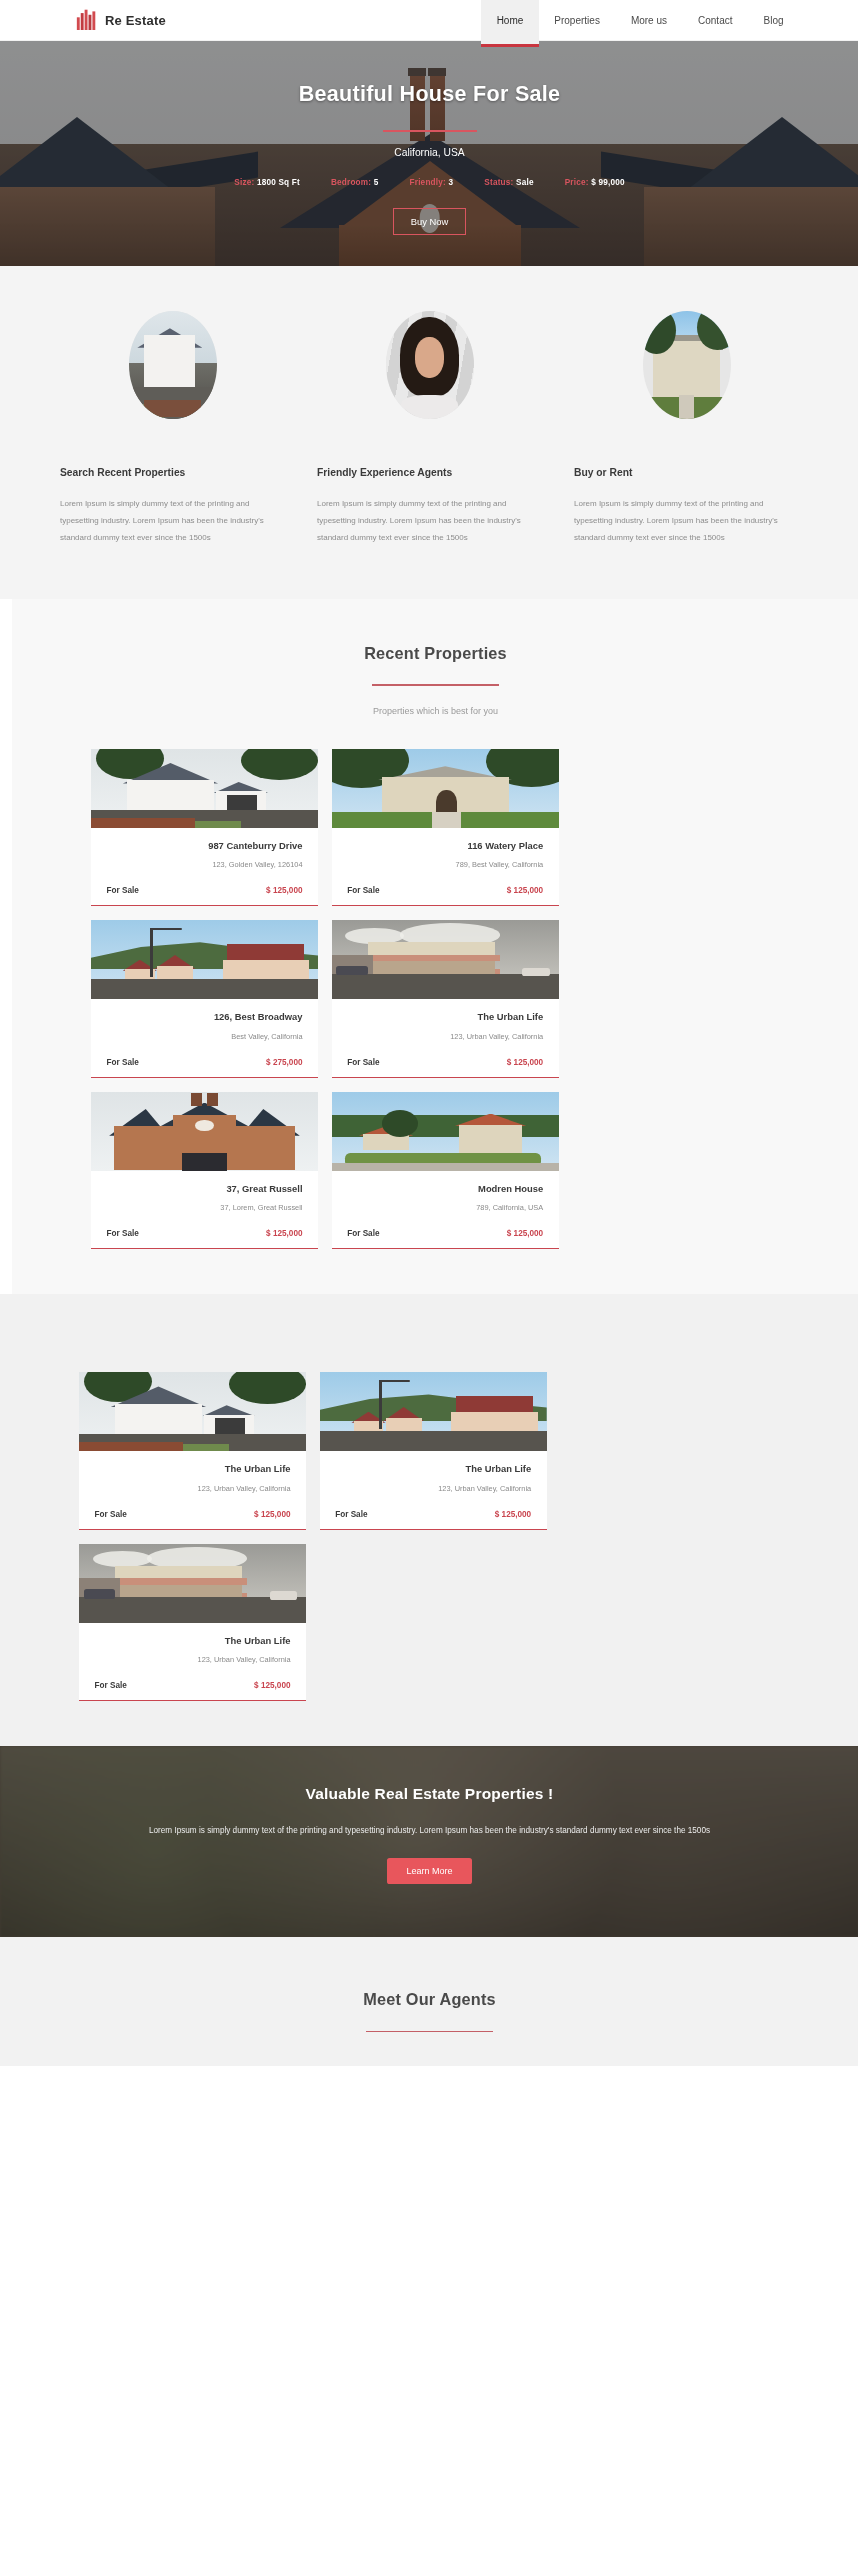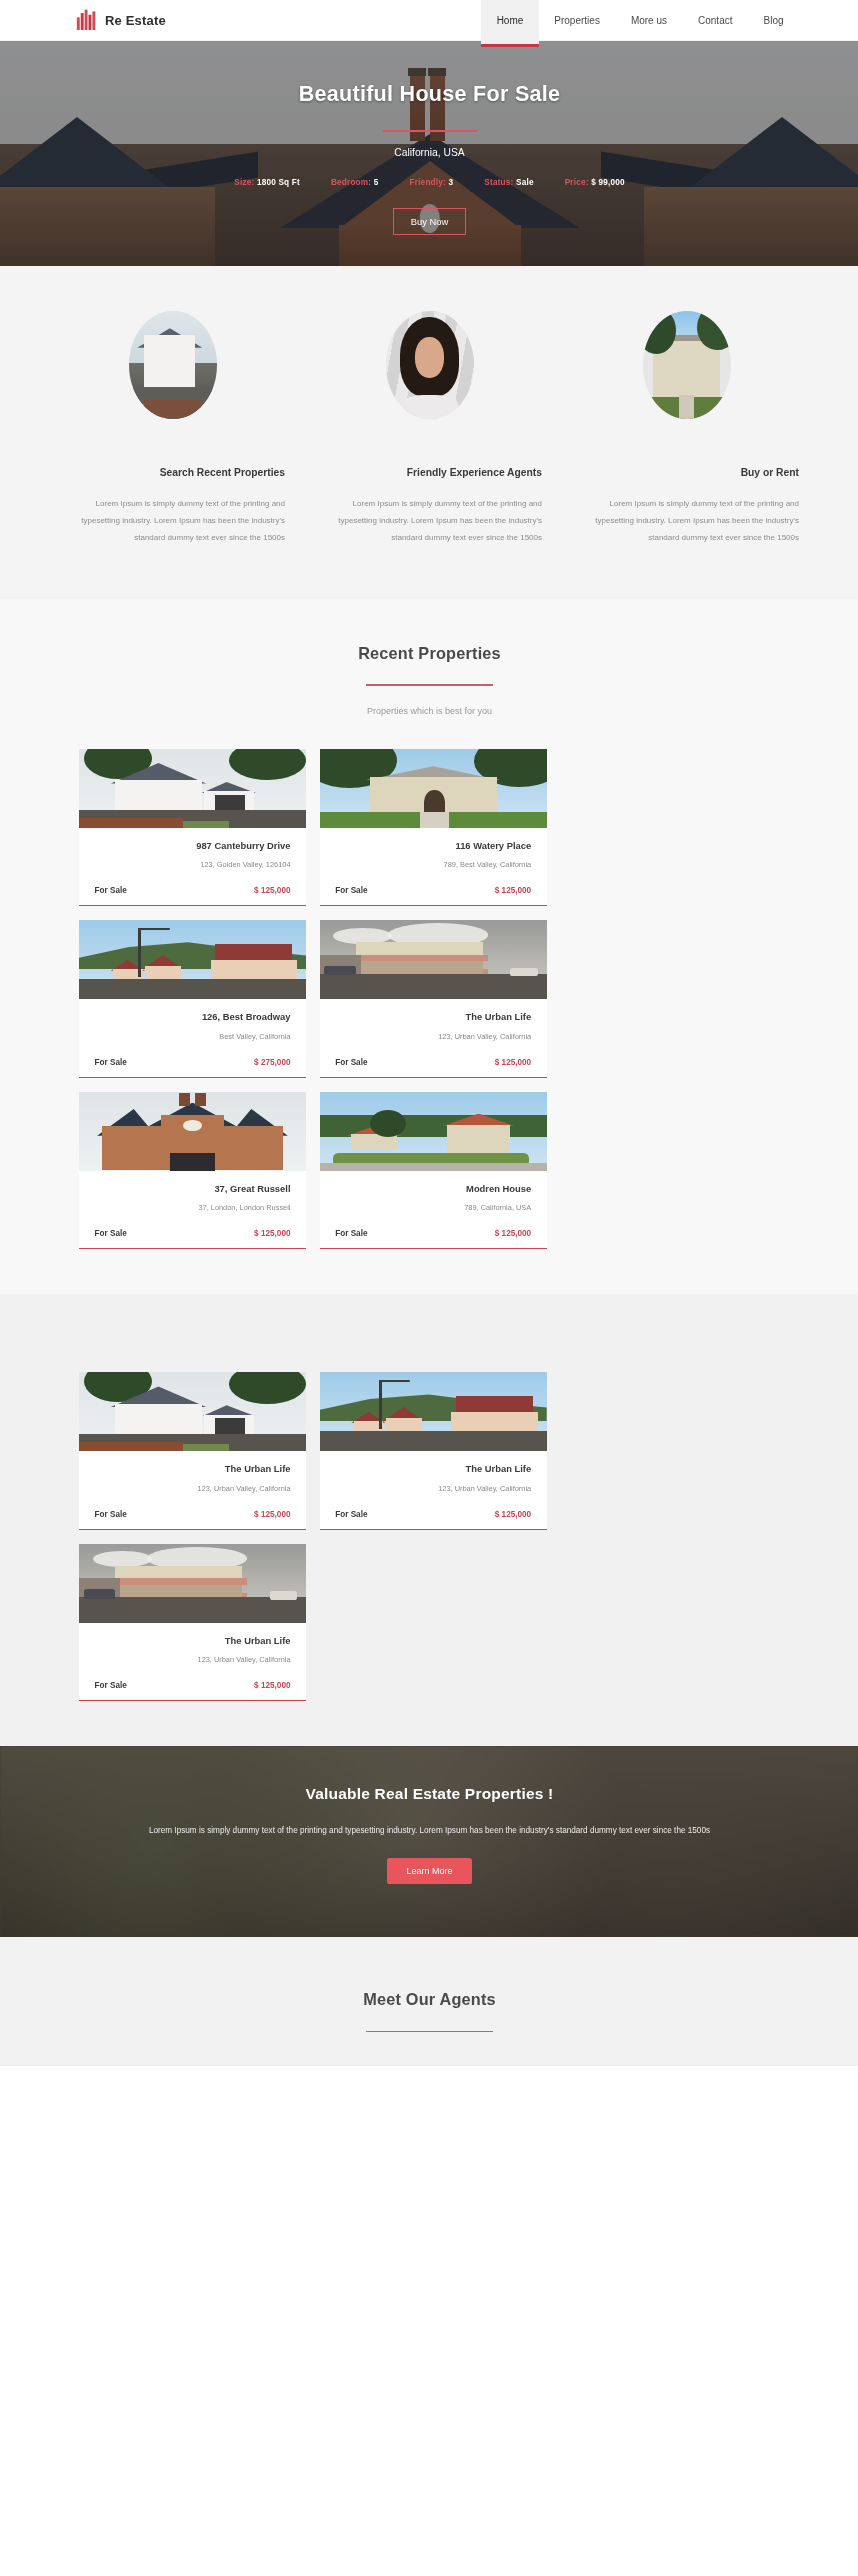--- a/index.html
+++ b/index.html
@@ -171,21 +171,21 @@
     cursor: pointer;
   }
 
   
   .features {
     background: #f4f4f4;
     padding: 45px 60px 52px;
     display: flex;
     justify-content: space-between;
   }
-  .feature-col { width: 225px; text-align: right; }
+  .feature-col { width: 225px; text-align: left; }
   .feature-avatar {
     width: 88px; height: 108px;
     border-radius: 50%;
     margin: 0 auto 48px;
     overflow: hidden;
     position: relative;
     background: #e6e6e6;
   }
   .feature-title {
     font-size: 10.3px;
@@ -217,21 +217,21 @@
   .ph-mansion-lawn { left:0;right:0;bottom:0;height:20%; background:#5f7d3d; }
   .ph-mansion-path { left:42%; bottom:0; width:16%; height:22%; background:#cfc9bb; }
 
   .ph-agent-bg { left:0;right:0;top:0;bottom:0; background: repeating-linear-gradient(100deg,#e9e9e9 0 12px,#d3d3d3 12px 24px); }
   .ph-agent-hair { left:16%; top:6%; width:68%; height:74%; background:#241a14; border-radius:48% 48% 40% 40%; }
   .ph-agent-face { left:33%; top:24%; width:34%; height:38%; background:#d9a88a; border-radius:46%; }
   .ph-agent-body { left:18%; bottom:0; width:64%; height:22%; background:#eceaea; border-radius:40% 40% 0 0; }
 
   
   .section { padding: 45px 0 0; }
-  .sect-light { background: #f8f8f8; }
+  .sect-light { background: #f8f8f8; margin-left: 12px; }
   .sect-grey { background: #f1f1f1; }
   .sect-head { text-align: center; }
   .sect-title {
     font-size: 16.3px;
     font-weight: bold;
     color: #4a4a4a;
     letter-spacing: 0.2px;
   }
   .sect-rule {
     width: 127px; height: 1.7px; background: #c46067;
@@ -574,21 +574,21 @@
         <div class="sc sc-slate" style="left:8%;top:22%;width:26%;height:34%;clip-path:polygon(62% 0,100% 100%,0 100%);"></div>
         <div class="sc sc-brick" style="left:10%;top:44%;width:26%;height:56%;"></div>
         <div class="sc sc-slate" style="right:8%;top:22%;width:26%;height:34%;clip-path:polygon(38% 0,100% 100%,0 100%);"></div>
         <div class="sc sc-brick" style="right:10%;top:44%;width:26%;height:56%;"></div>
         <div class="sc" style="left:44%;top:2%;width:5%;height:16%;background:#7a4a33;"></div>
         <div class="sc" style="left:51%;top:2%;width:5%;height:16%;background:#7a4a33;"></div>
         <div class="sc" style="left:40%;bottom:0;width:20%;height:22%;background:#2b2b30;"></div>
       </div>
       <div class="pcard-body">
         <div class="pcard-title">37, Great Russell</div>
-        <div class="pcard-addr">37, London, London Russell</div>
+        <div class="pcard-addr">37, Lorem, Great Russell</div>
       </div>
       <div class="pcard-foot">
         <span class="pcard-status">For Sale</span>
         <span class="pcard-price">$ 125,000</span>
       </div>
     </div>
 
     <div class="pcard">
       <div class="pcard-img">
         <div class="sc sc-sky-blue"></div>

